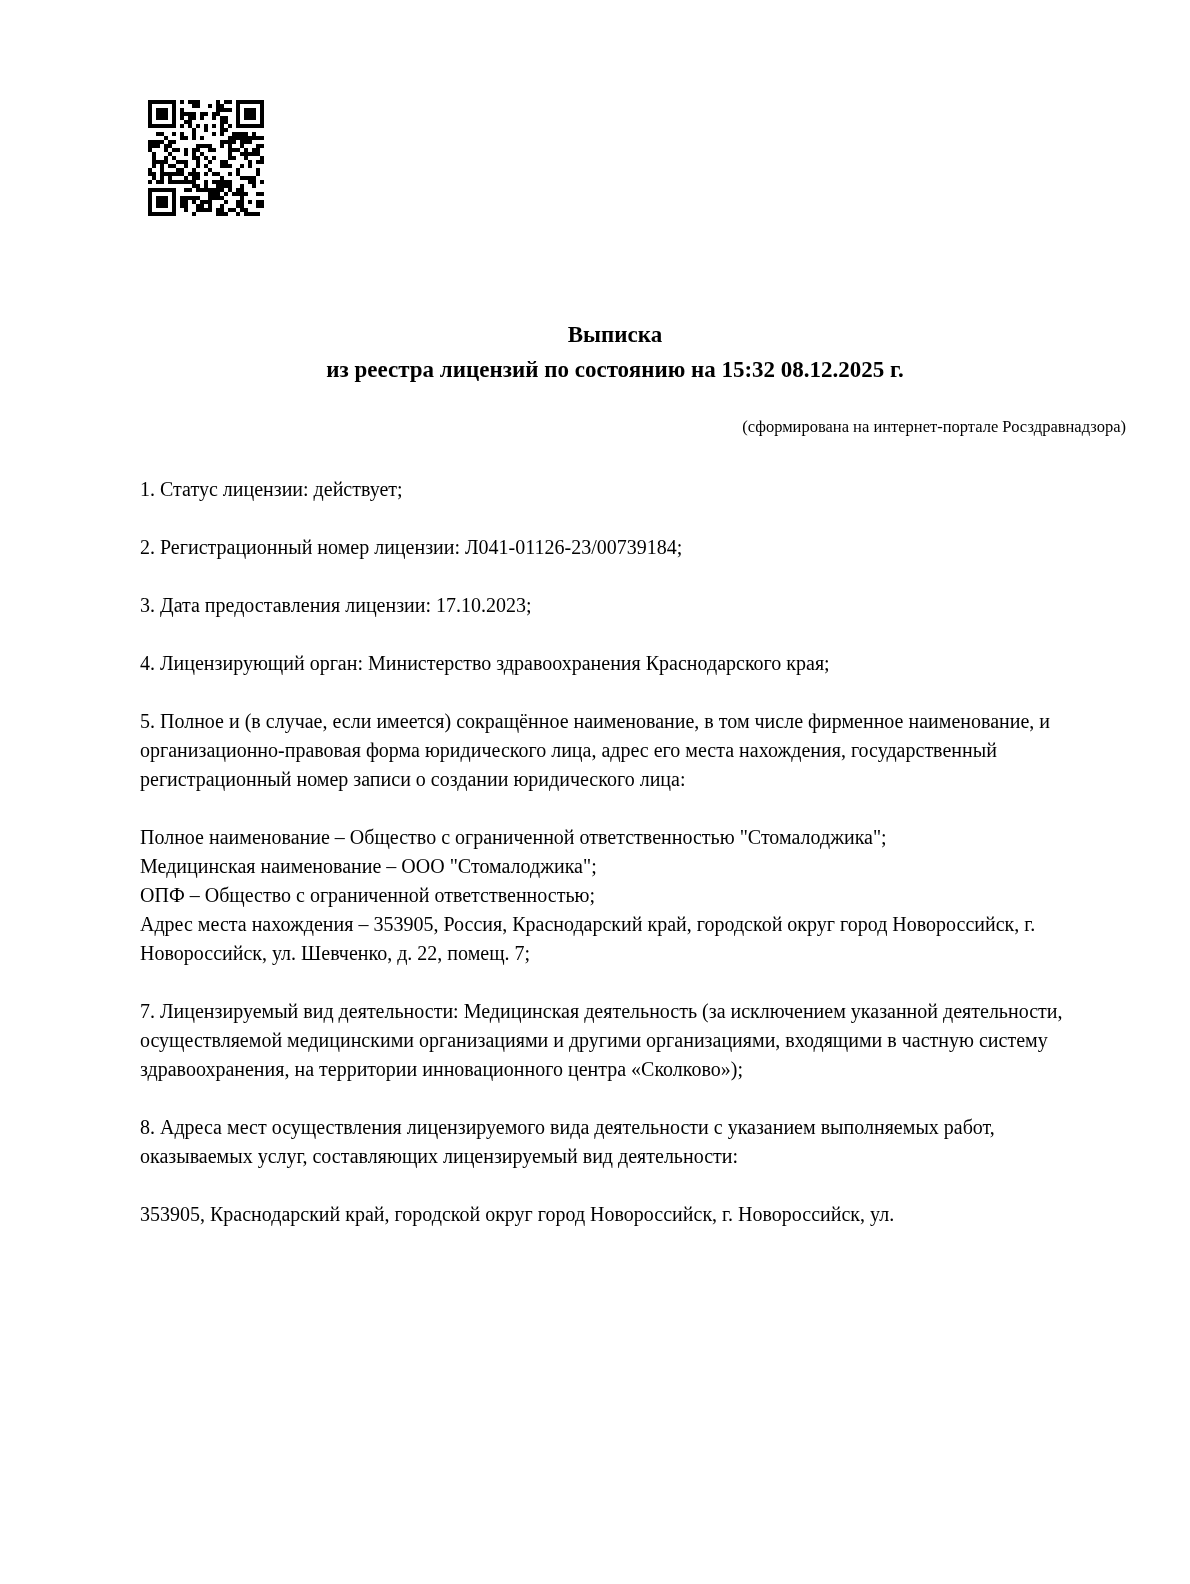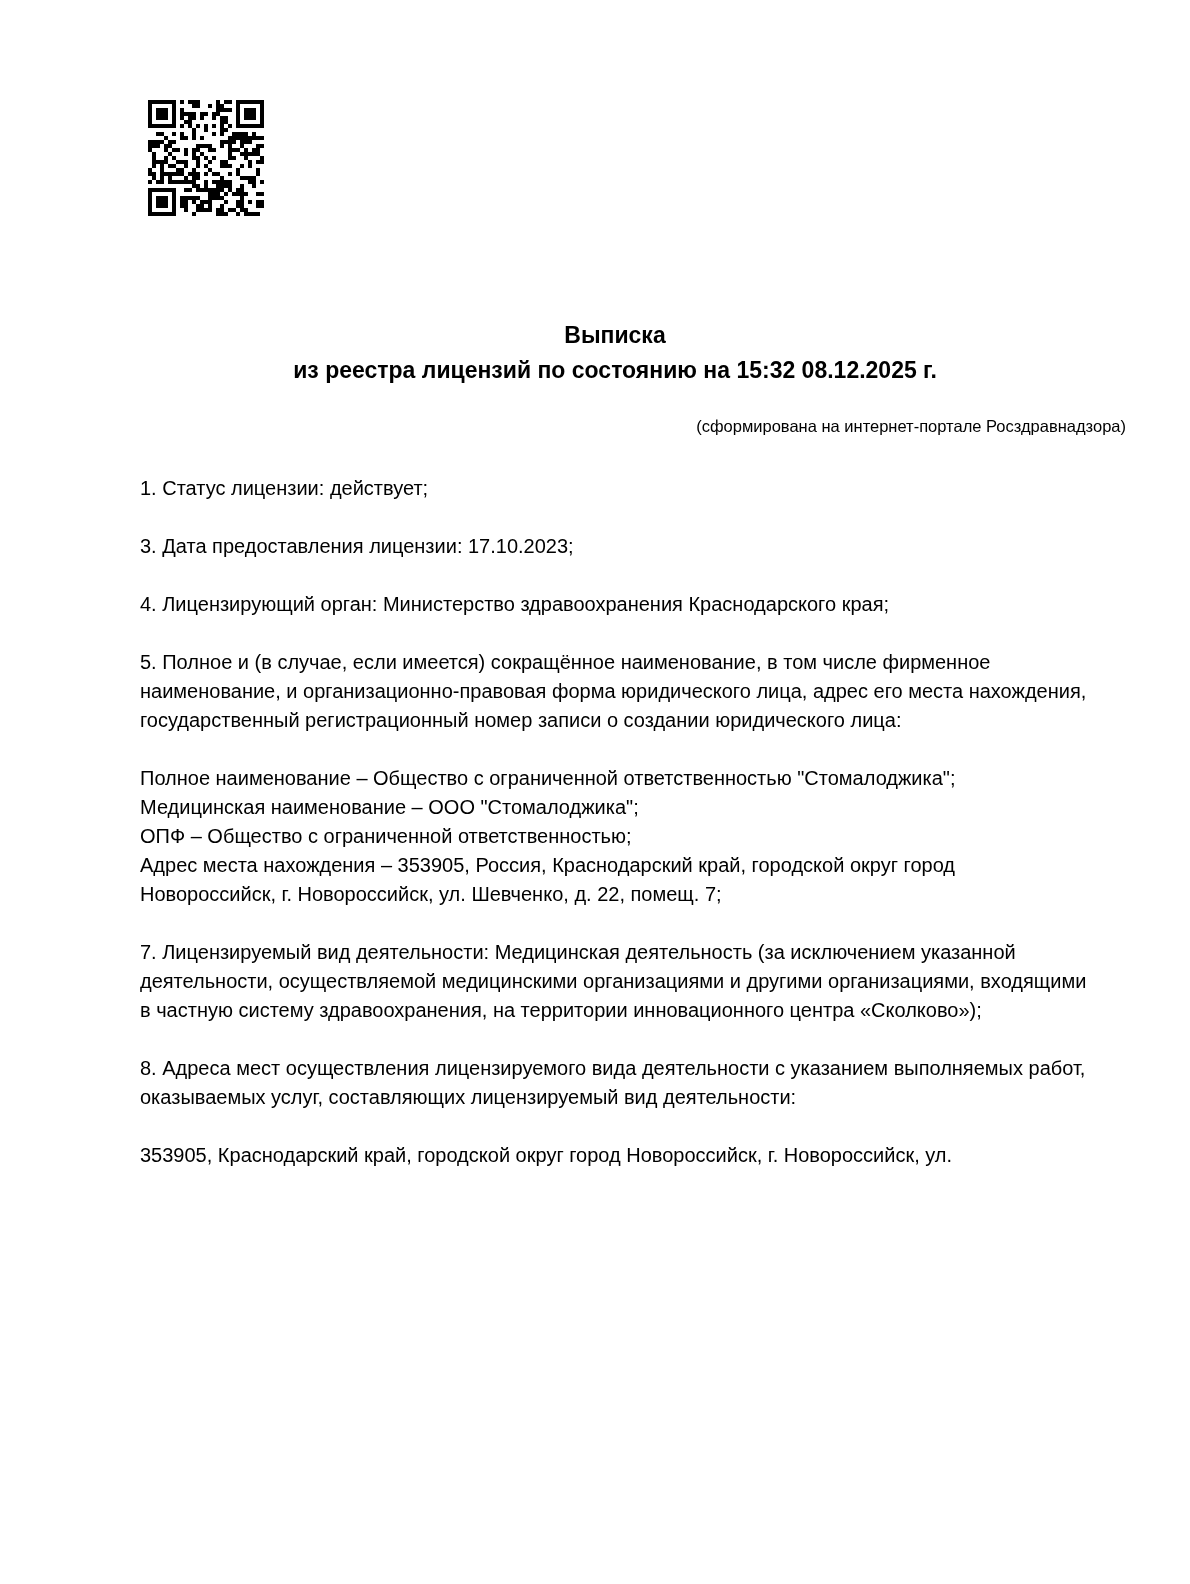--- a/index.html
+++ b/index.html
@@ -6,21 +6,21 @@
     margin: 0;
     padding: 0;
     background: #ffffff;
   }
   .page {
     position: relative;
     width: 1190px;
     height: 1584px;
     background: #ffffff;
     color: #000000;
-    font-family: Liberation Sans, sans-serif;
+    font-family: Liberation Serif, serif;
     overflow: hidden;
   }
   .qr {
     position: absolute;
     left: 148px;
     top: 100px;
     width: 116px;
     height: 116px;
   }
   .content {
@@ -469,20 +469,21 @@
 
     <div class="title">
       <div>Выписка</div>
       <div>из реестра лицензий по состоянию на 15:32 08.12.2025 г.</div>
     </div>
 
     <div class="subtitle">(сформирована на интернет-портале Росздравнадзора)</div>
 
     <div class="body-text">
       <p>1. Статус лицензии: действует;</p>
+      <p>2. Регистрационный номер лицензии: Л041-01126-23/00739184;</p>
       <p>3. Дата предоставления лицензии: 17.10.2023;</p>
       <p>4. Лицензирующий орган: Министерство здравоохранения Краснодарского края;</p>
       <p>5. Полное и (в случае, если имеется) сокращённое наименование, в том числе фирменное наименование, и организационно-правовая форма юридического лица, адрес его места нахождения, государственный регистрационный номер записи о создании юридического лица:</p>
 
       <div class="block">
         <p>Полное наименование – Общество с ограниченной ответственностью "Стомалоджика";</p>
         <p>Медицинская наименование – ООО "Стомалоджика";</p>
         <p>ОПФ – Общество с ограниченной ответственностью;</p>
         <p>Адрес места нахождения – 353905, Россия, Краснодарский край, городской округ город Новороссийск, г. Новороссийск, ул. Шевченко, д. 22, помещ. 7;</p>
       </div>

